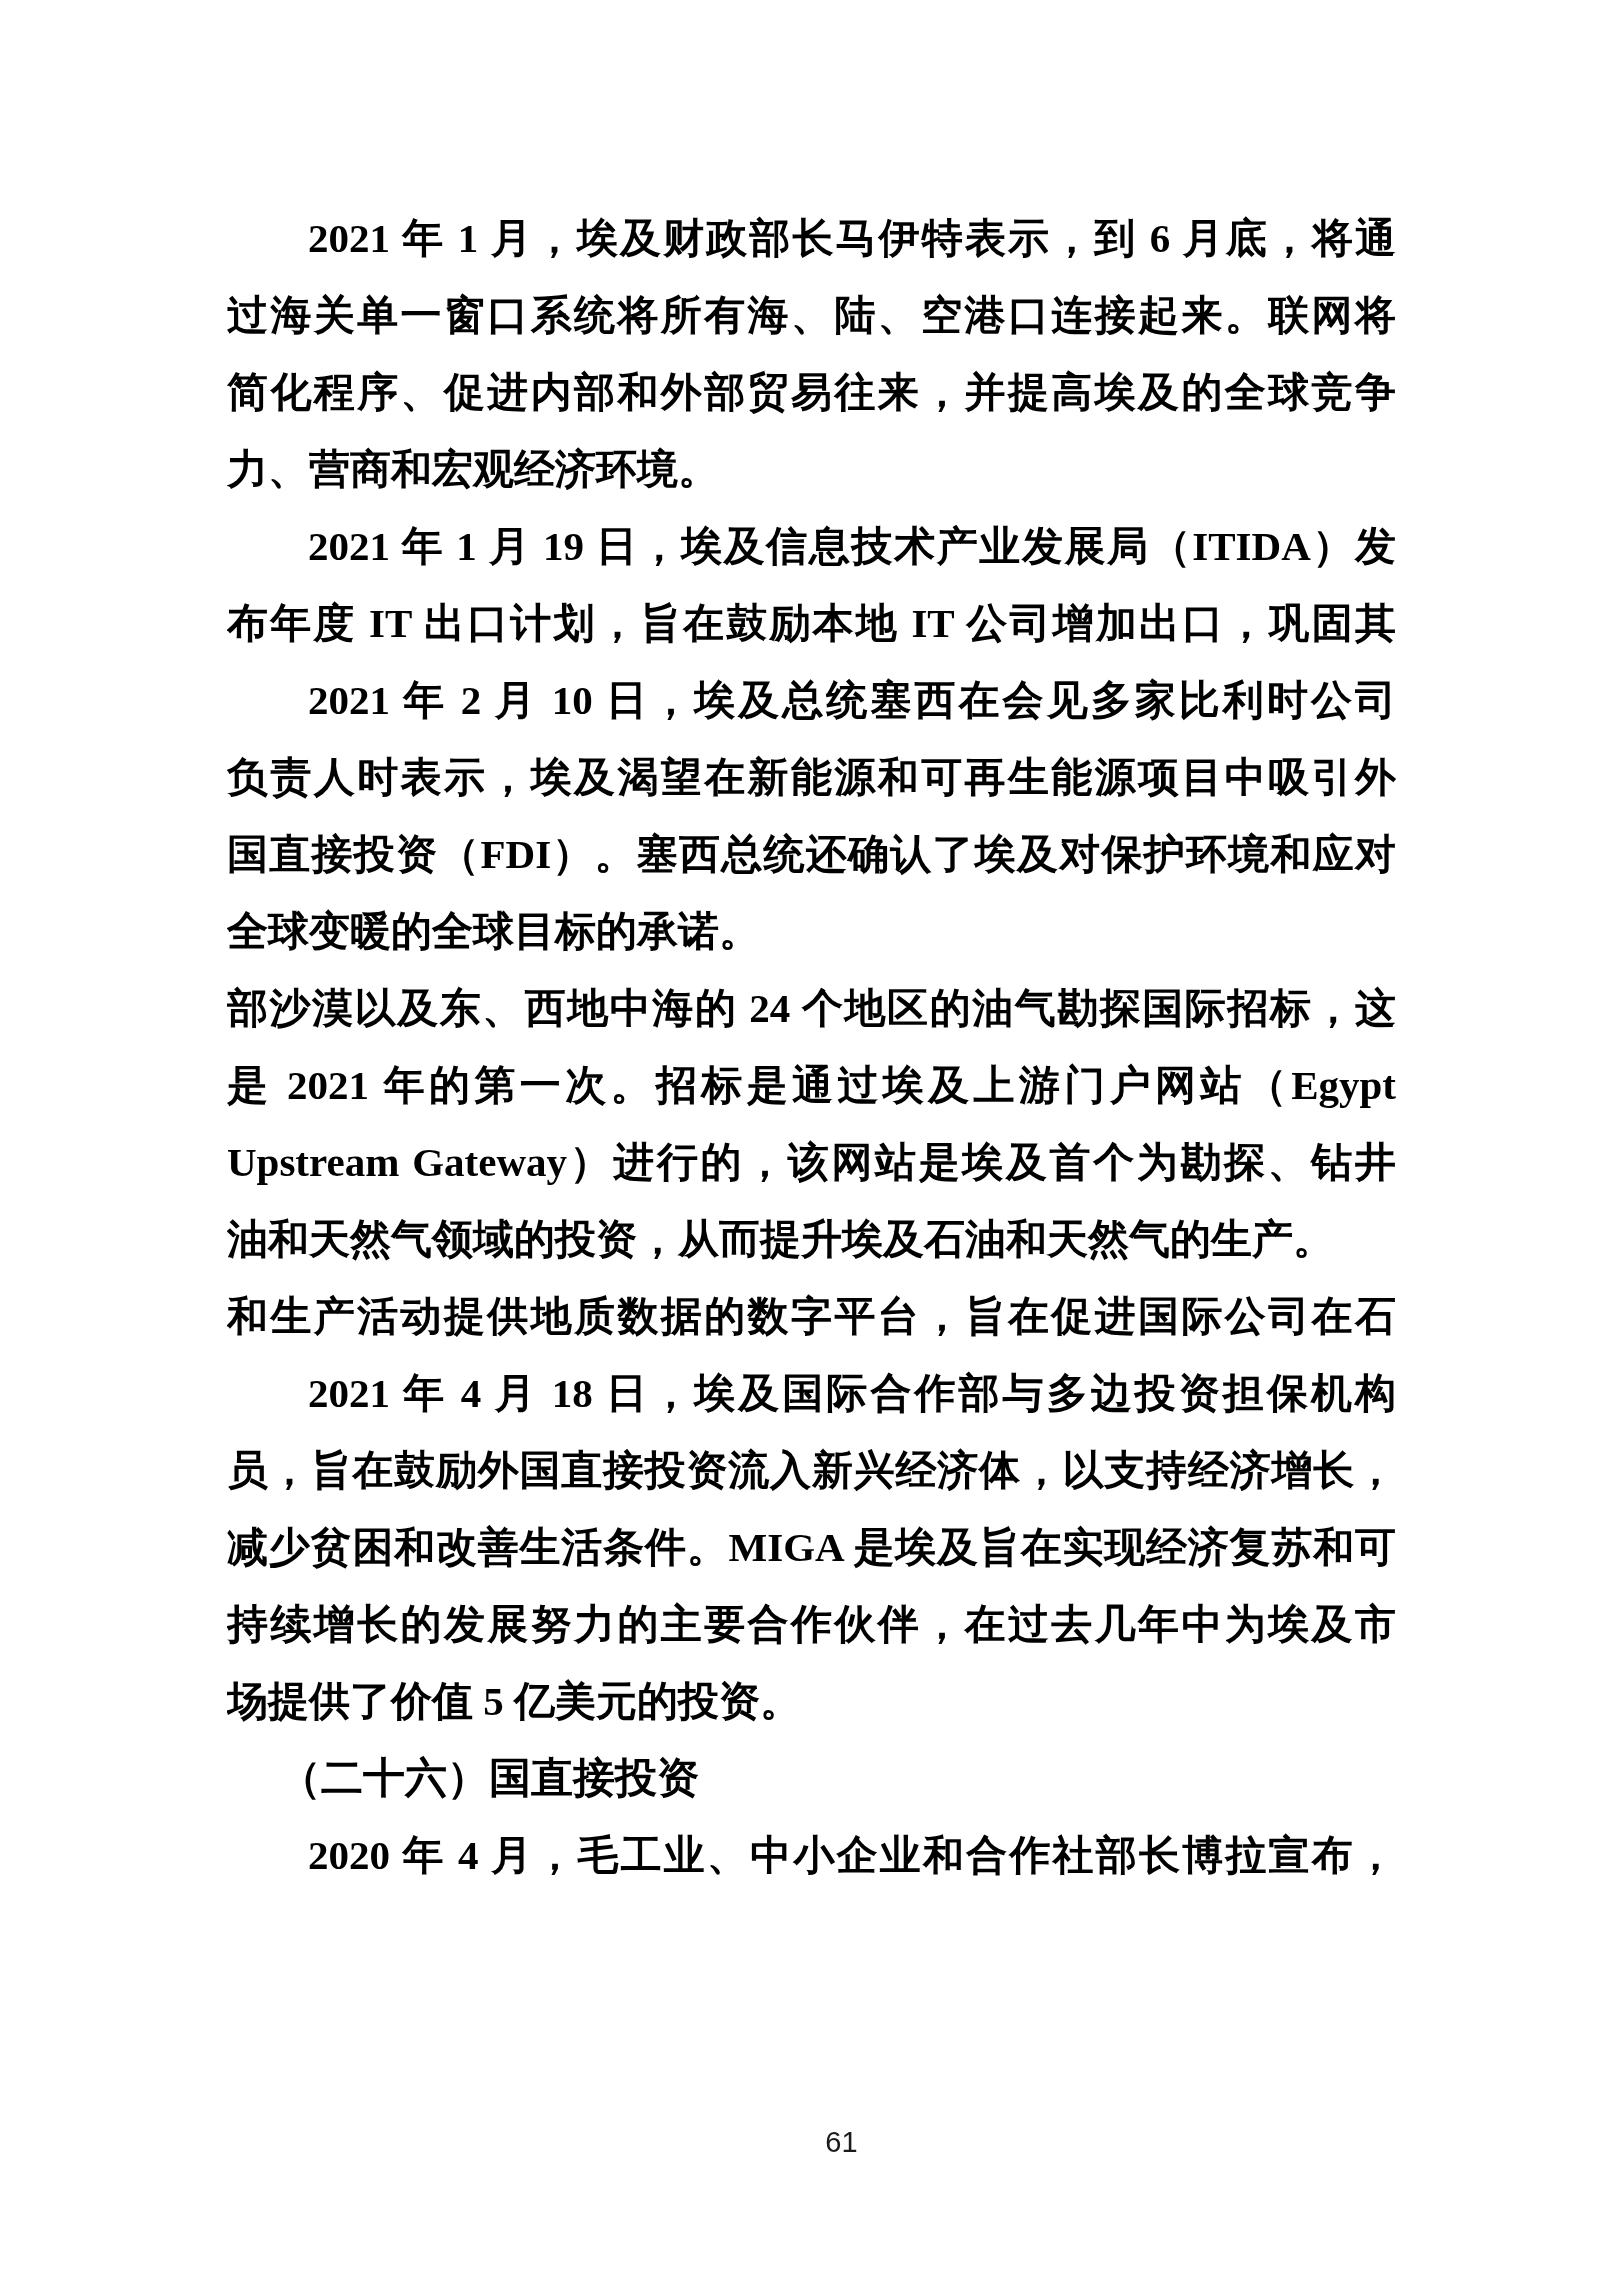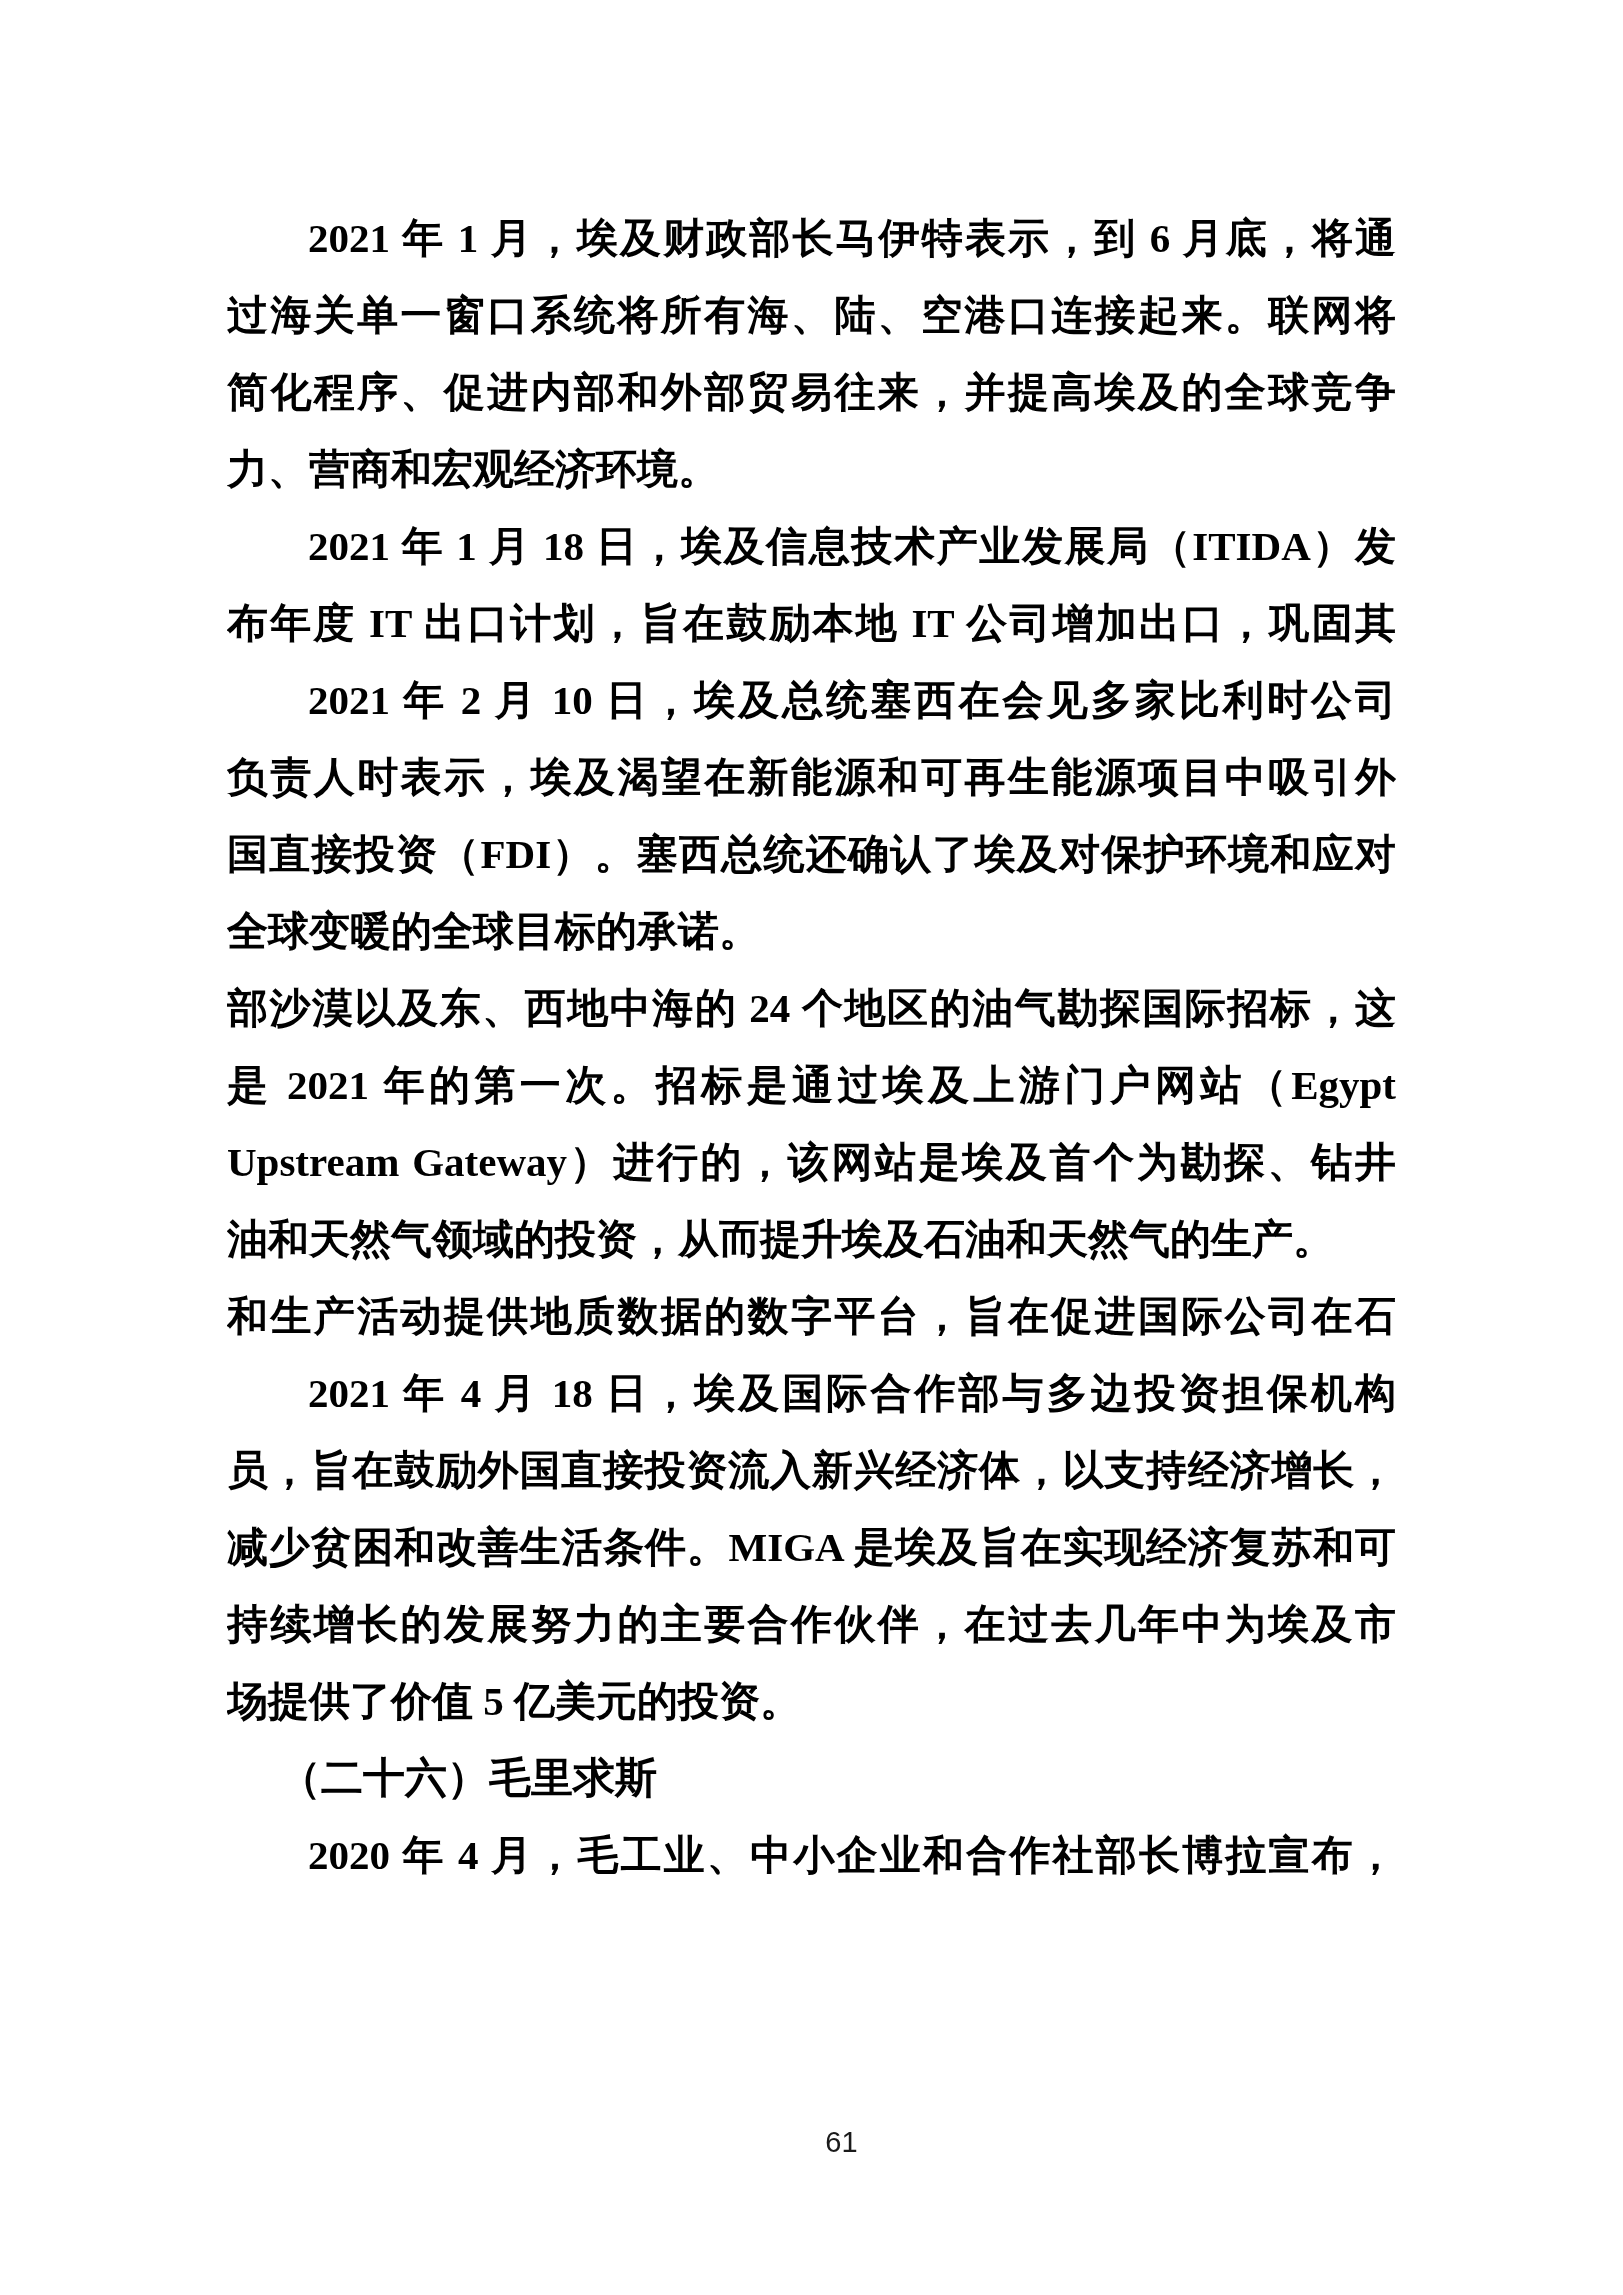--- a/index.html
+++ b/index.html
@@ -62,36 +62,36 @@
 </style>
 </head>
 <body>
 
 <div class="page">
   <main class="content" id="content">
       <div class="line indent">2021 年 1 月，埃及财政部长马伊特表示，到 6 月底，将通</div>
       <div class="line">过海关单一窗口系统将所有海、陆、空港口连接起来。联网将</div>
       <div class="line">简化程序、促进内部和外部贸易往来，并提高埃及的全球竞争</div>
       <div class="line no-just">力、营商和宏观经济环境。</div>
-      <div class="line indent">2021 年 1 月 18 日，埃及信息技术产业发展局（ITIDA）发</div>
+      <div class="line indent">2021 年 1 月 19 日，埃及信息技术产业发展局（ITIDA）发</div>
       <div class="line">布年度 IT 出口计划，旨在鼓励本地 IT 公司增加出口，巩固其</div>
       <div class="line indent">2021 年 2 月 10 日，埃及总统塞西在会见多家比利时公司</div>
       <div class="line">负责人时表示，埃及渴望在新能源和可再生能源项目中吸引外</div>
       <div class="line">国直接投资（FDI）。塞西总统还确认了埃及对保护环境和应对</div>
       <div class="line no-just">全球变暖的全球目标的承诺。</div>
       <div class="line">部沙漠以及东、西地中海的 24 个地区的油气勘探国际招标，这</div>
       <div class="line">是 2021 年的第一次。招标是通过埃及上游门户网站（Egypt</div>
       <div class="line">Upstream Gateway）进行的，该网站是埃及首个为勘探、钻井</div>
       <div class="line no-just">油和天然气领域的投资，从而提升埃及石油和天然气的生产。</div>
       <div class="line">和生产活动提供地质数据的数字平台，旨在促进国际公司在石</div>
       <div class="line indent">2021 年 4 月 18 日，埃及国际合作部与多边投资担保机构</div>
       <div class="line">员，旨在鼓励外国直接投资流入新兴经济体，以支持经济增长，</div>
       <div class="line">减少贫困和改善生活条件。MIGA 是埃及旨在实现经济复苏和可</div>
       <div class="line">持续增长的发展努力的主要合作伙伴，在过去几年中为埃及市</div>
       <div class="line no-just">场提供了价值 5 亿美元的投资。</div>
-      <div class="line heading no-just">（二十六）毛里求斯</div>
+      <div class="line heading no-just">（二十六）国直接投资</div>
       <div class="line indent">2020 年 4 月，毛工业、中小企业和合作社部长博拉宣布，</div>
     </main>
   <div class="footer">
     <span class="pagenum">61</span>
   </div>
 </div>
 
 
 </body></html>

